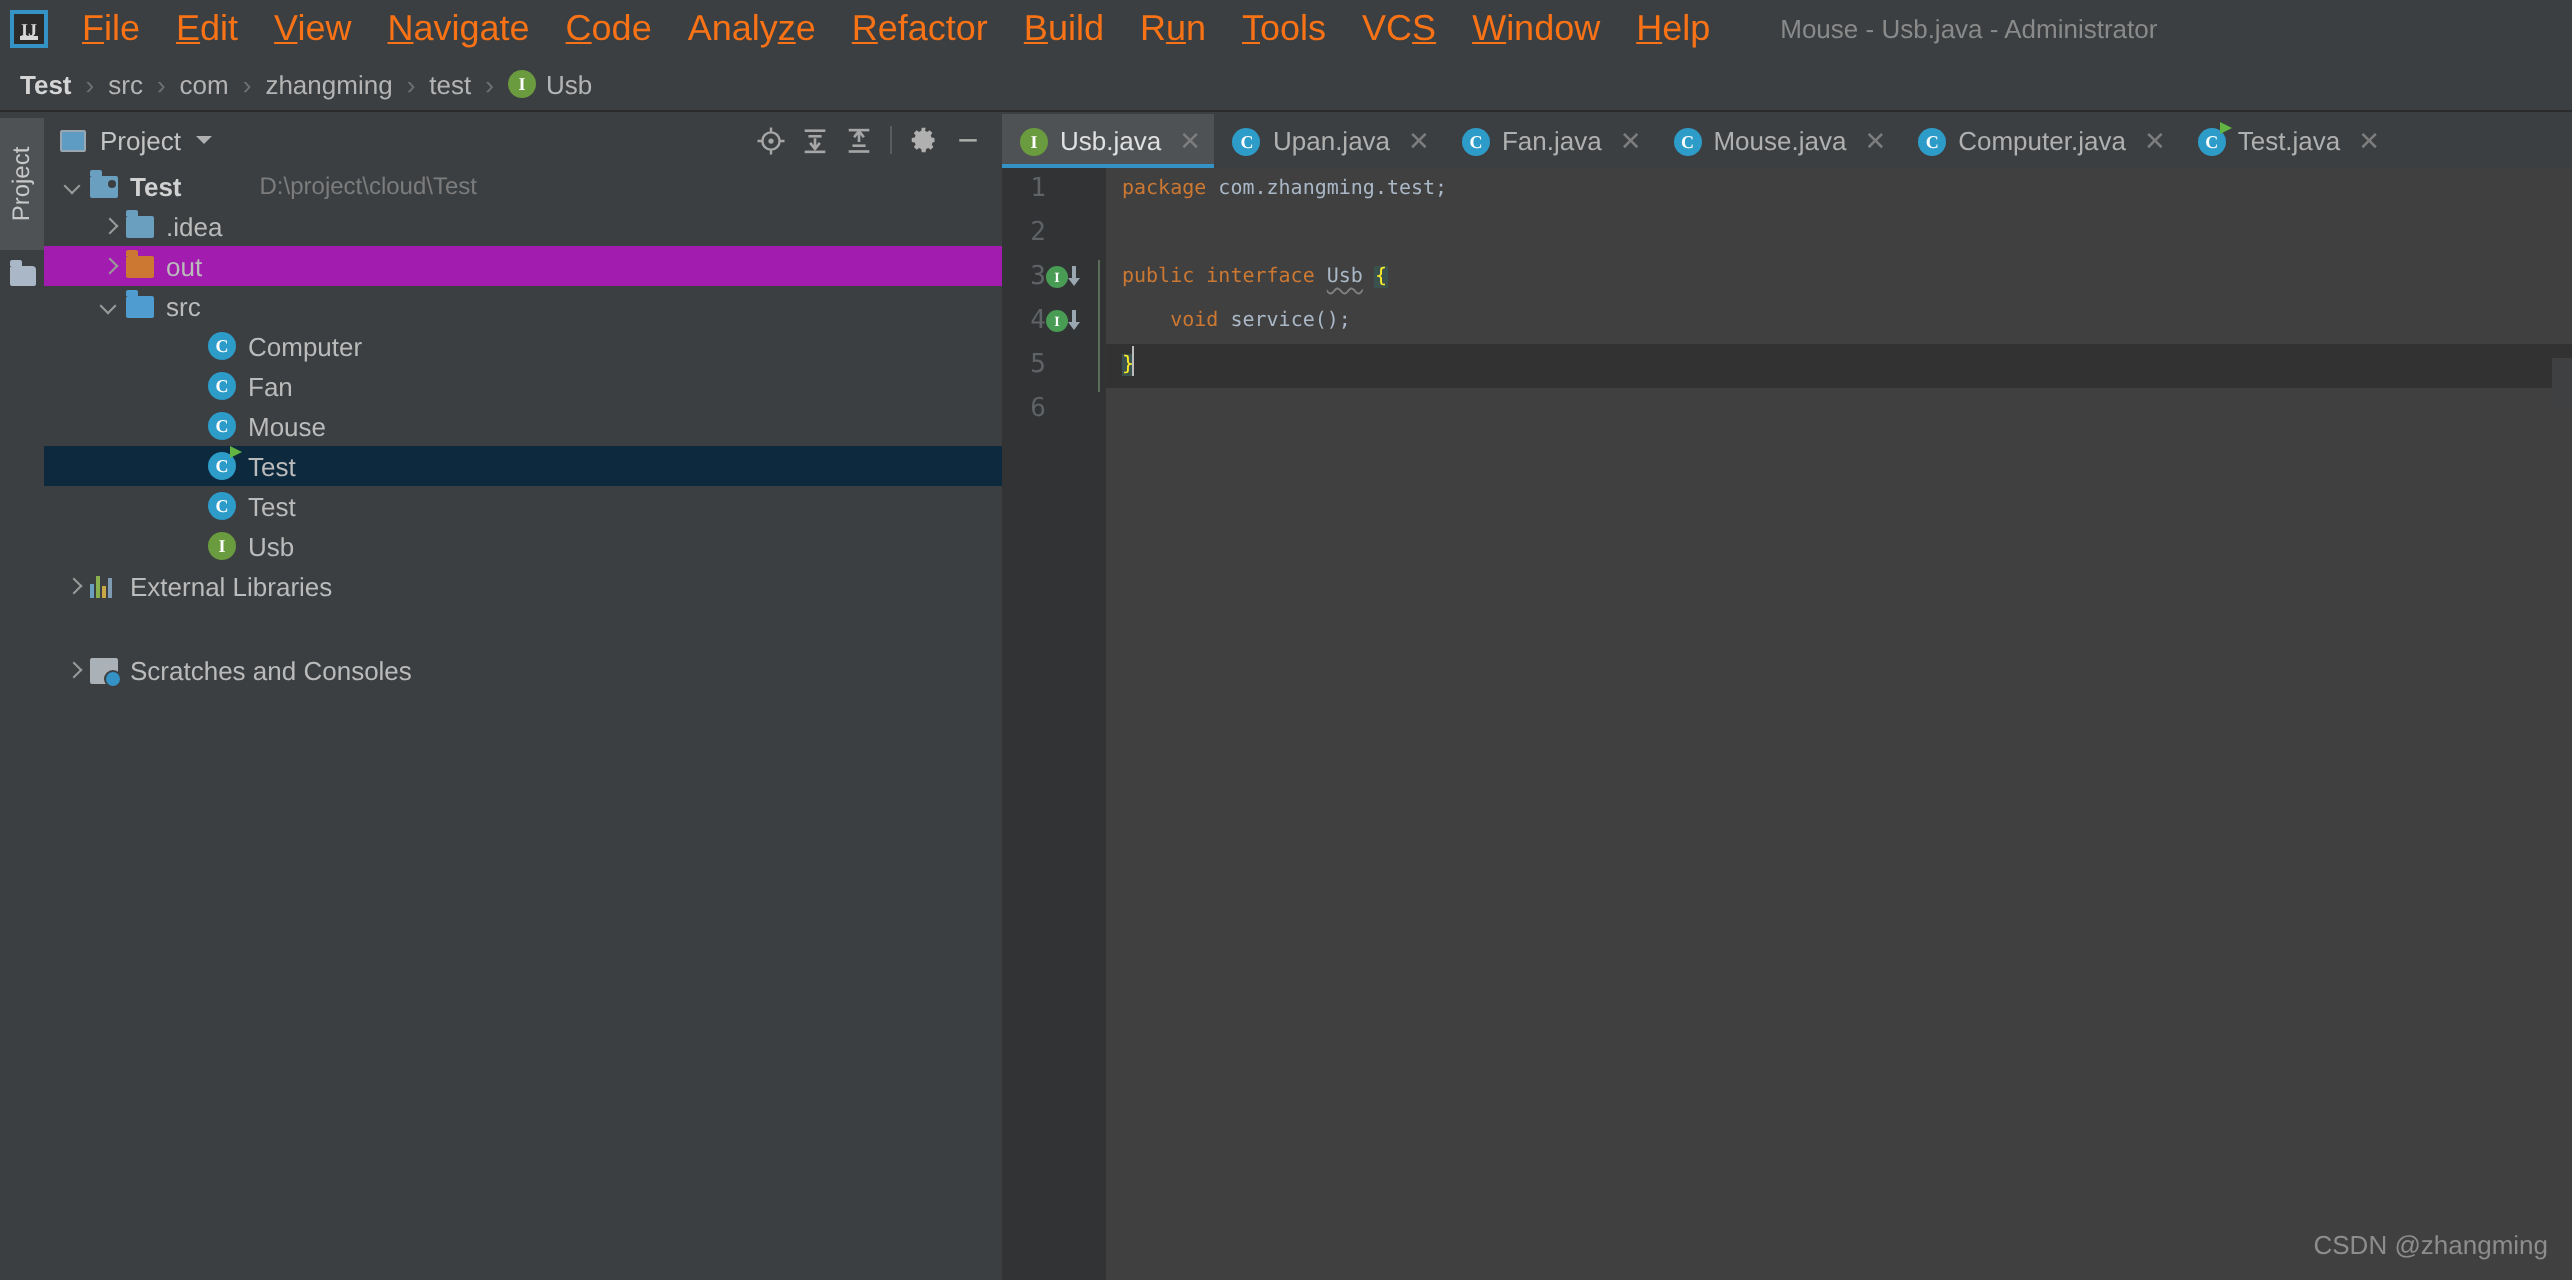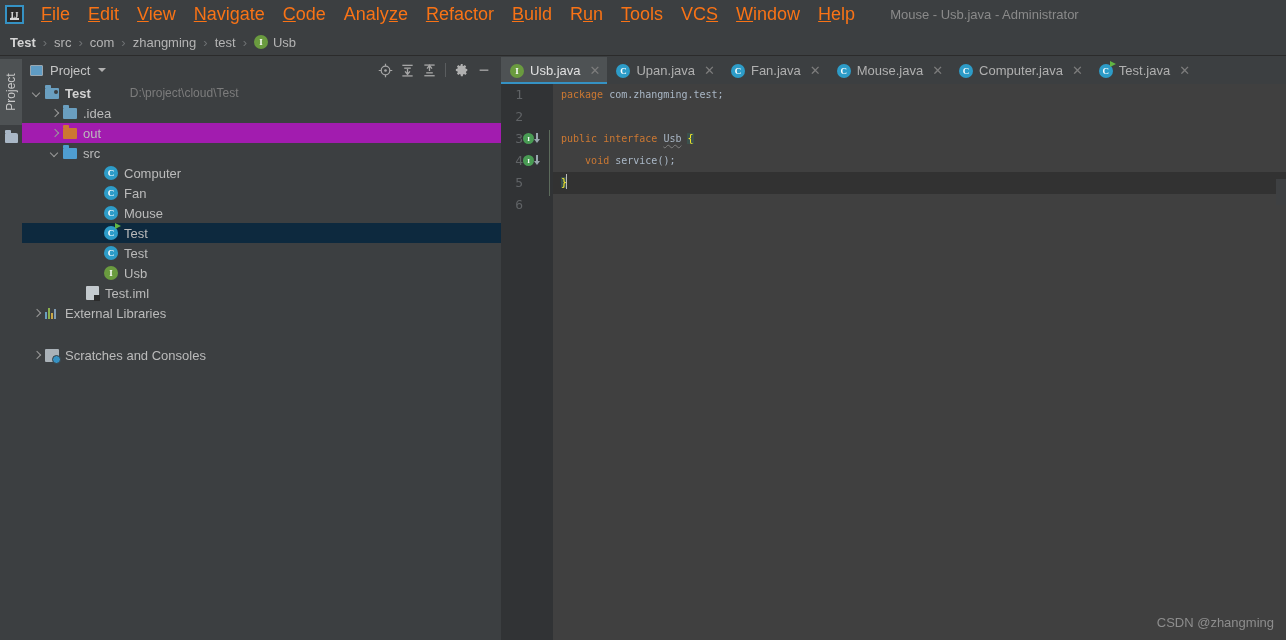--- a/index.html
+++ b/index.html
@@ -425,24 +425,20 @@
         <span class="lbl">Test</span>
       </div>
 
       <div class="row" style="padding-left:82px;">
         <span class="ic-wrap">
             <span class="cicon iface">I</span>
           </span>
         <span class="lbl">Usb</span>
       </div>
 
-      <div class="row" style="padding-left:64px;">
-        <span class="iml"></span>
-        <span class="lbl">Test.iml</span>
-      </div>
 
       <div class="row" style="padding-left:10px;">
         <span class="arrow right"></span>
         <span class="libs">
           <i style="height:7px;background:#6a9fc0;"></i>
             <i style="height:11px;background:#8ab04e;"></i>
             <i style="height:6px;background:#c9a646;"></i>
             <i style="height:10px;background:#7f9bb3;"></i>
         </span>
         <span class="lbl">External Libraries</span>

